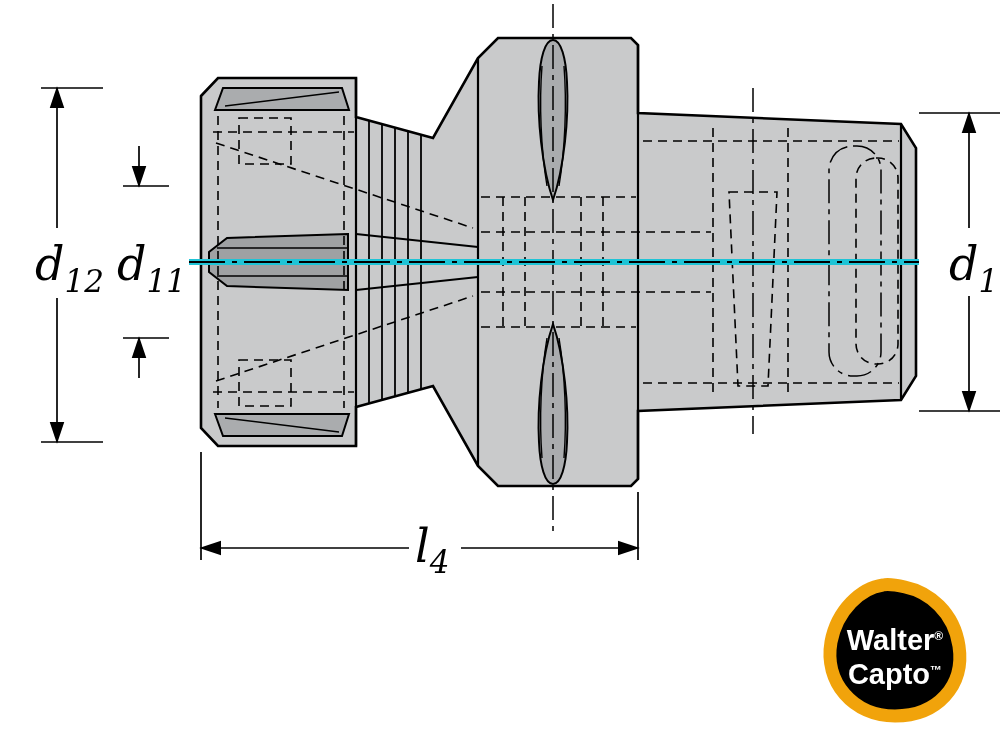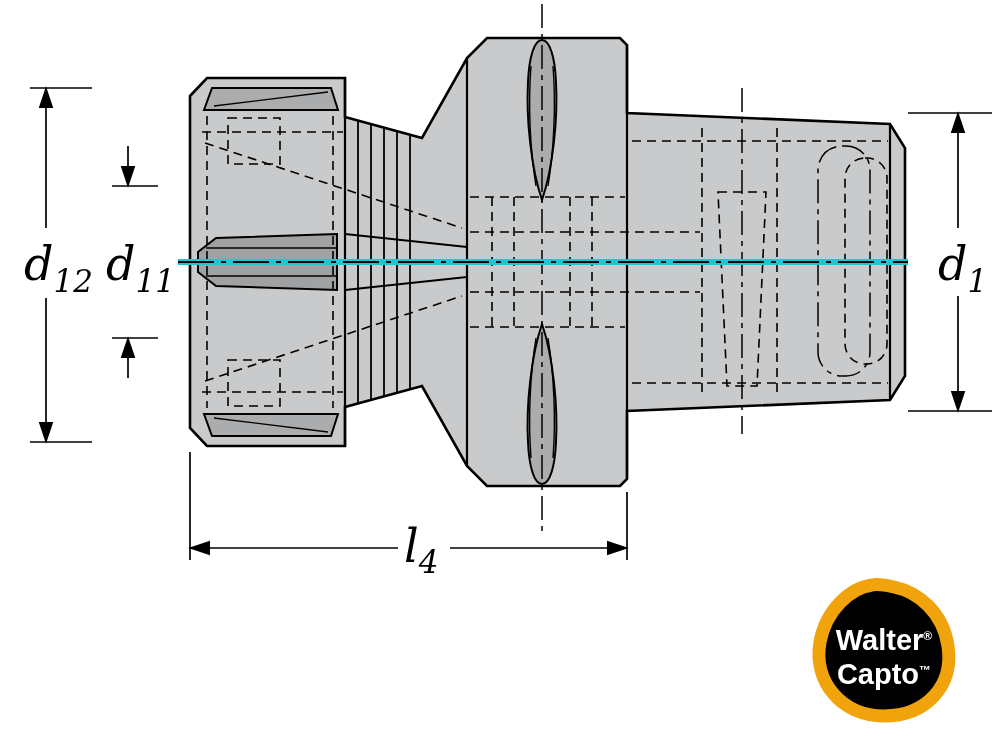--- a/index.html
+++ b/index.html
@@ -1,16 +1,16 @@
 <!DOCTYPE html>
 <html><head>
 <meta charset="utf-8">
 <style>
   html,body { margin:0; padding:0; background:#ffffff; width:1000px; height:736px; overflow:hidden; }
-  .canvas { position:relative; width:880px; height:736px; background:#ffffff; }
+  .canvas { position:relative; width:880px; height:736px; background:#ffffff;margin-left:11px; }
   svg { display:block; }
 
   .body-outline { stroke:#000; stroke-width:2.6; stroke-linejoin:miter; }
   .edge   { stroke:#000; stroke-width:2.2; fill:none; }
   .edge2  { stroke:#000; stroke-width:1.8; fill:none; }
   .fillshape { stroke:#000; stroke-width:2; }
   .inner  { stroke:#000; stroke-width:1.4; fill:none; }
   .hid    { stroke:#000; stroke-width:1.6; fill:none; stroke-dasharray:9 6; }
   .dashdot{ stroke:#000; stroke-width:1.5; fill:none; stroke-dasharray:24 6 5 6; }
   .cl-overlay { stroke:#000; stroke-width:2; fill:none; stroke-dasharray:36 7 5 7; }

